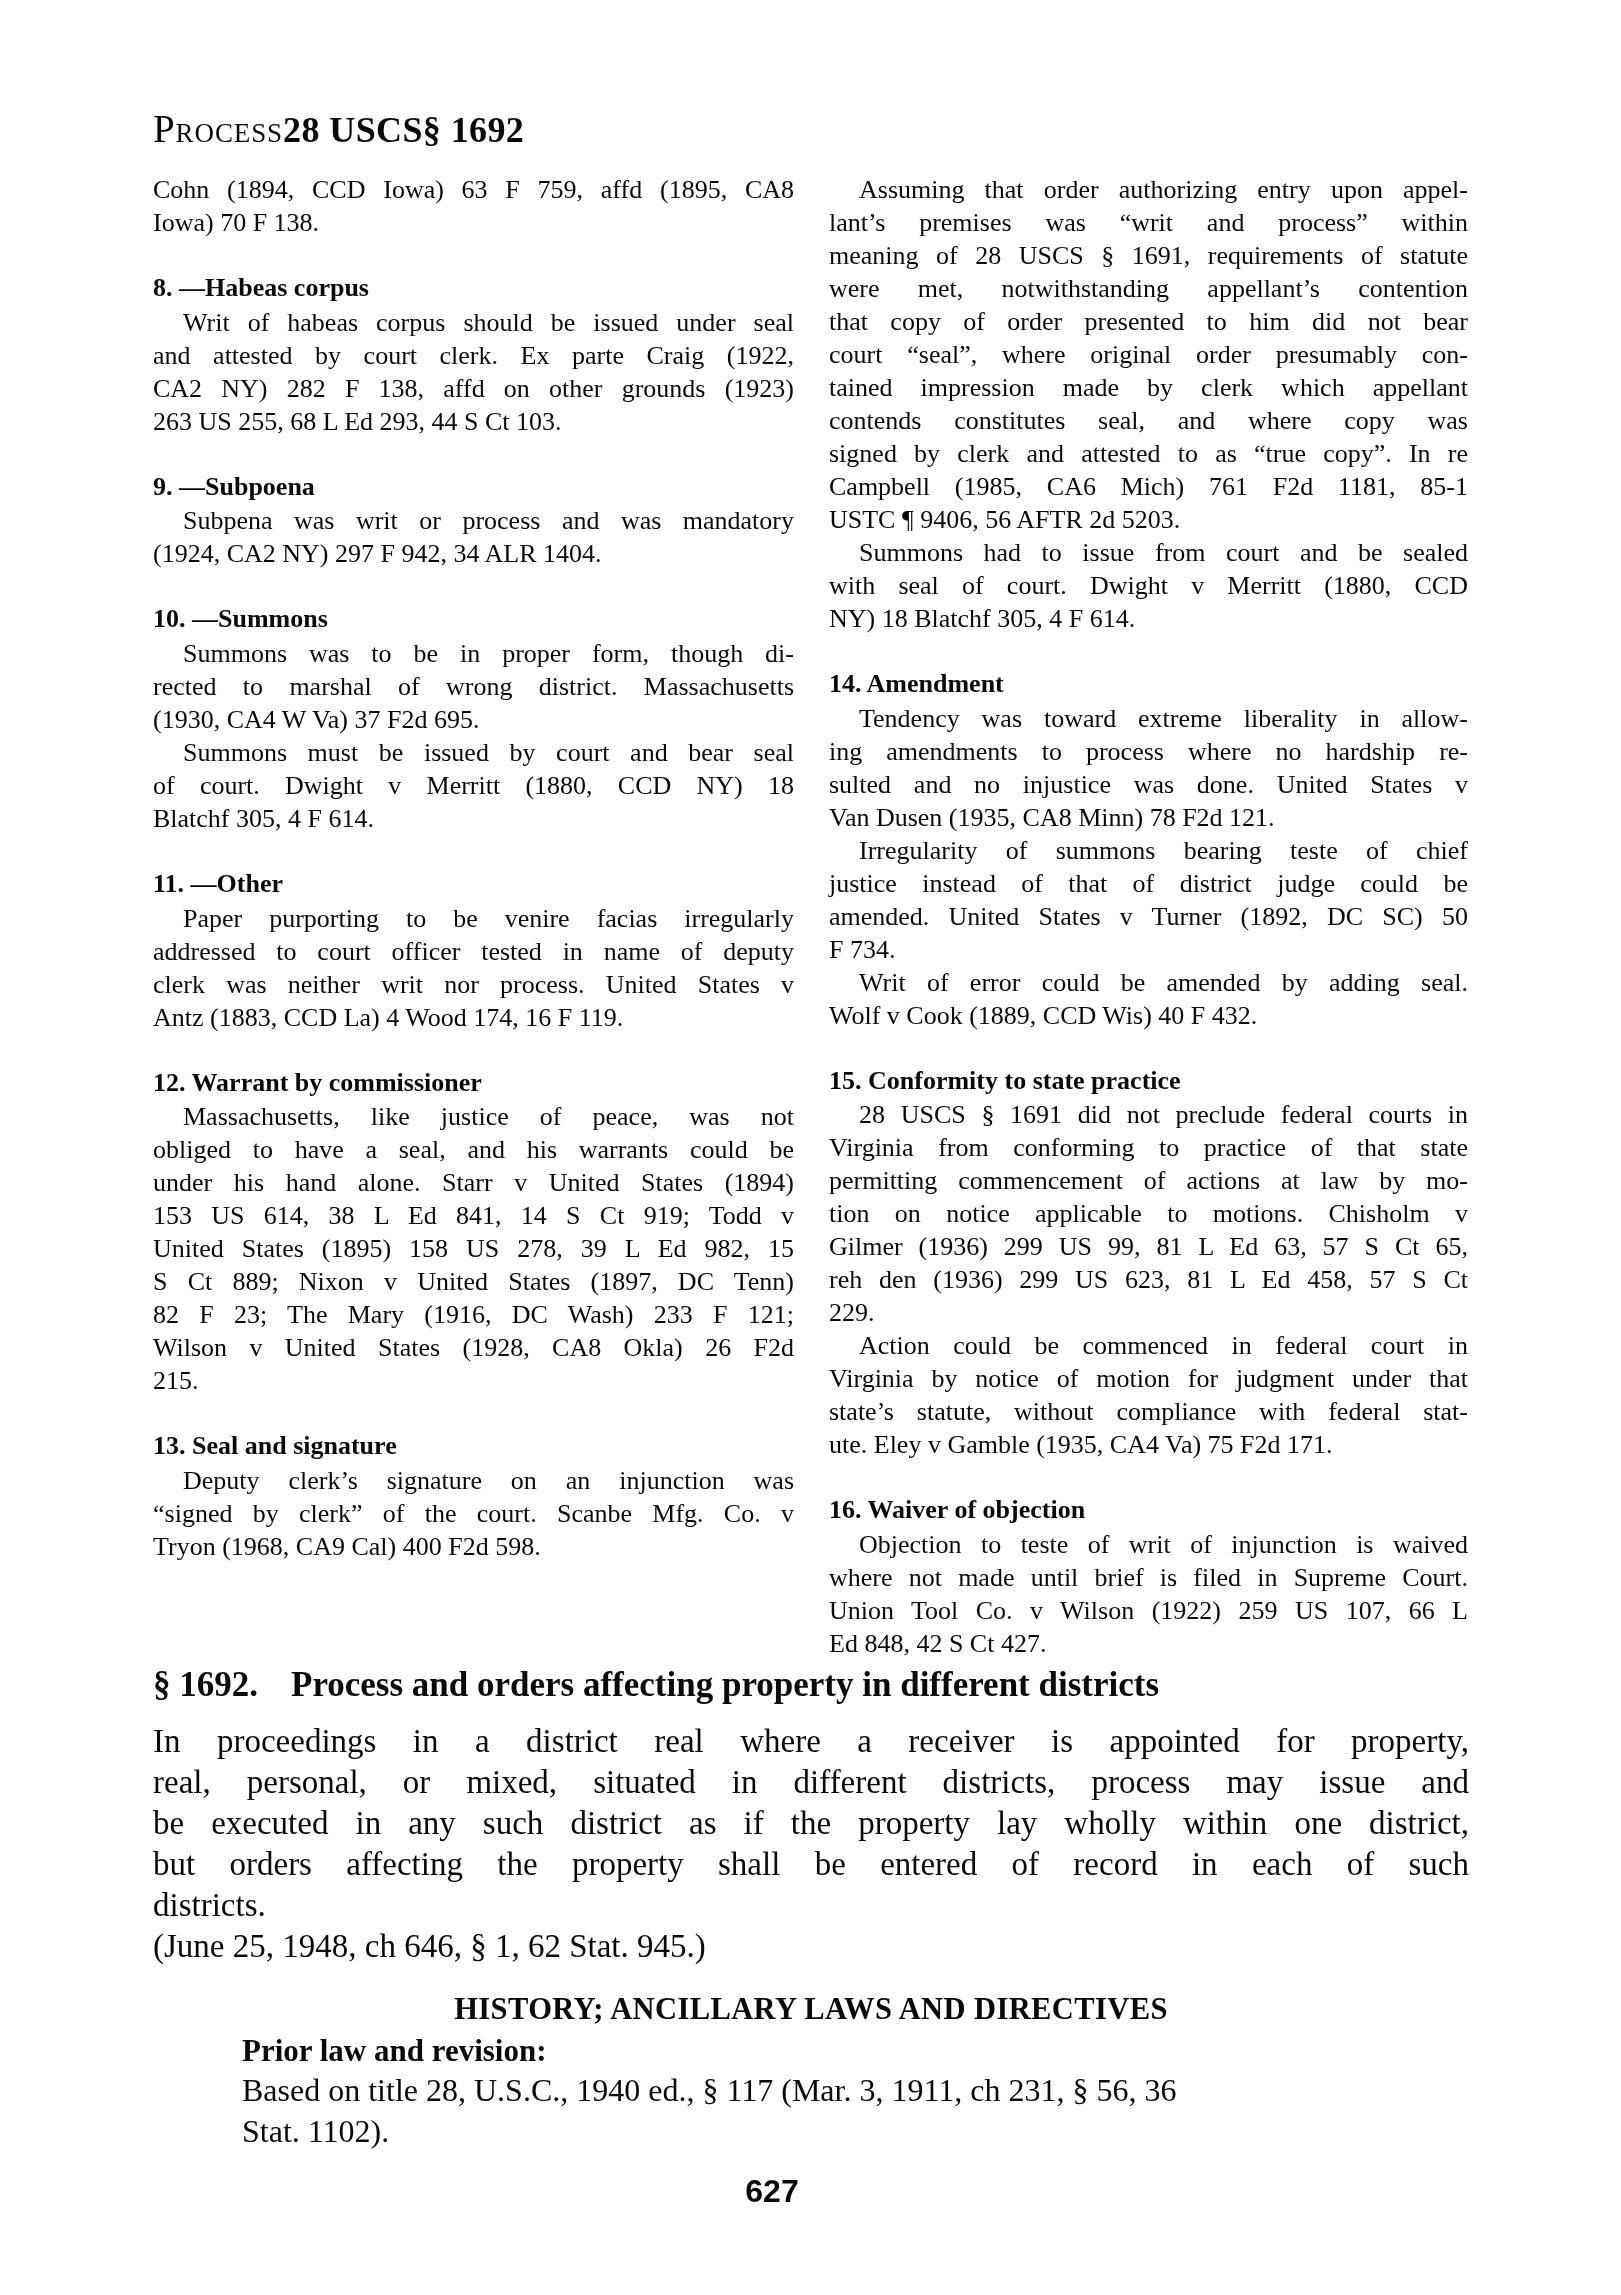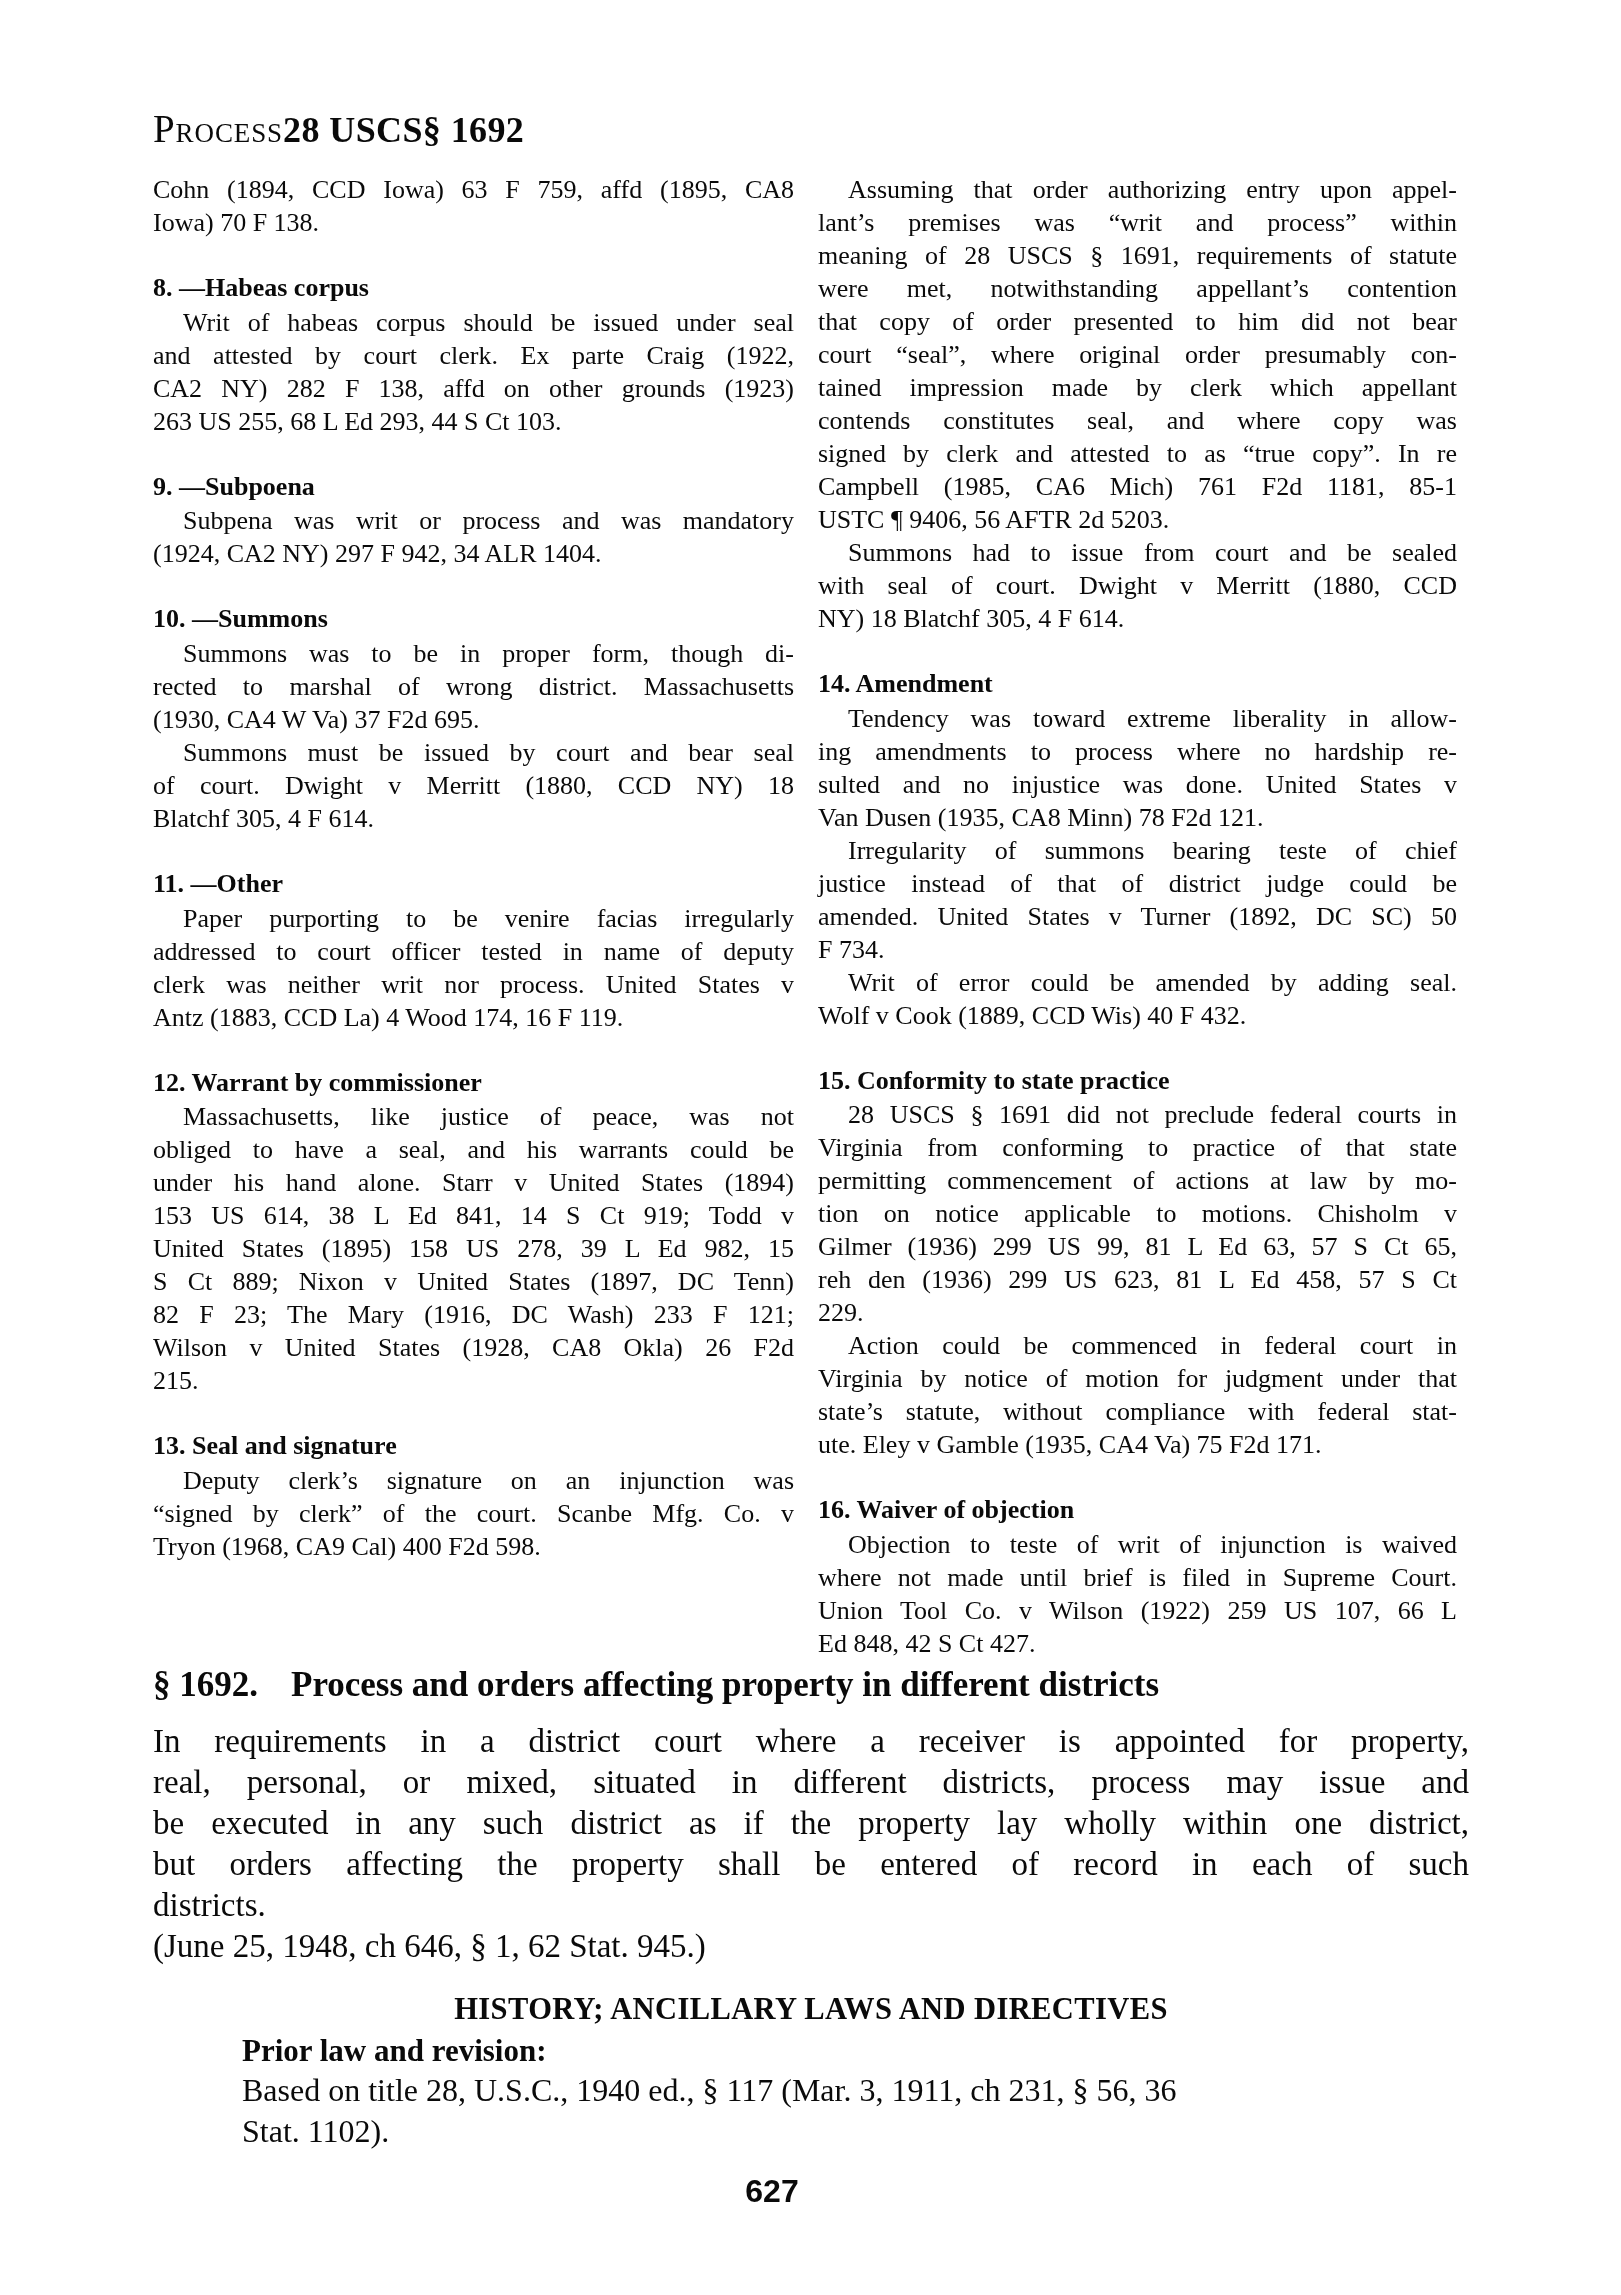--- a/index.html
+++ b/index.html
@@ -10,21 +10,21 @@
     -webkit-font-smoothing:antialiased;
   }
   .content{position:absolute;left:153px;top:0;width:1316px;}
 
   
   .running-head{position:absolute;top:106px;left:0;width:1316px;display:flex;justify-content:flex-start;align-items:baseline;}
   .rh-left{font-variant:small-caps;font-size:39px;letter-spacing:0.9px;}
   .rh-right{font-weight:bold;font-size:36px;letter-spacing:0.4px;}
 
   
-  .columns{position:absolute;top:173px;left:0;width:1316px;display:flex;gap:24px;}
+  .columns{position:absolute;top:173px;left:0;width:1316px;display:flex;gap:35px;}
   .col{width:641px;font-size:26px;line-height:33px;}
   .col.right{width:639px;}
   .ann-heading{font-weight:bold;margin-top:32px;margin-bottom:1.7px;}
   .ann-para{margin:0;}
   .jline{text-align:justify;text-align-last:justify;}
   .jline.last{text-align-last:left;}
   .jline.indent{text-indent:30px;}
 
   
   .statute{position:absolute;top:1663px;left:0;width:1316px;}
@@ -168,21 +168,21 @@
           <div class="jline last">Ed 848, 42 S Ct 427.</div>
         </div>
       </div>
   </div>
 
   <div class="statute">
     <div class="statute-head">
       <span class="num">§ 1692.</span><span>Process and orders affecting property in different districts</span>
     </div>
     <div class="statute-body">
-        <div class="jline">In requirements in a district court where a receiver is appointed for property,</div>
+        <div class="jline">In proceedings in a district real where a receiver is appointed for property,</div>
         <div class="jline">real, personal, or mixed, situated in different districts, process may issue and</div>
         <div class="jline">be executed in any such district as if the property lay wholly within one district,</div>
         <div class="jline">but orders affecting the property shall be entered of record in each of such</div>
         <div class="jline last">districts.</div>
       </div>
     <div class="statute-credit">(June 25, 1948, ch 646, § 1, 62 Stat. 945.)</div>
   </div>
 
   <div class="history">
     <div class="history-heading">HISTORY; ANCILLARY LAWS AND DIRECTIVES</div>

